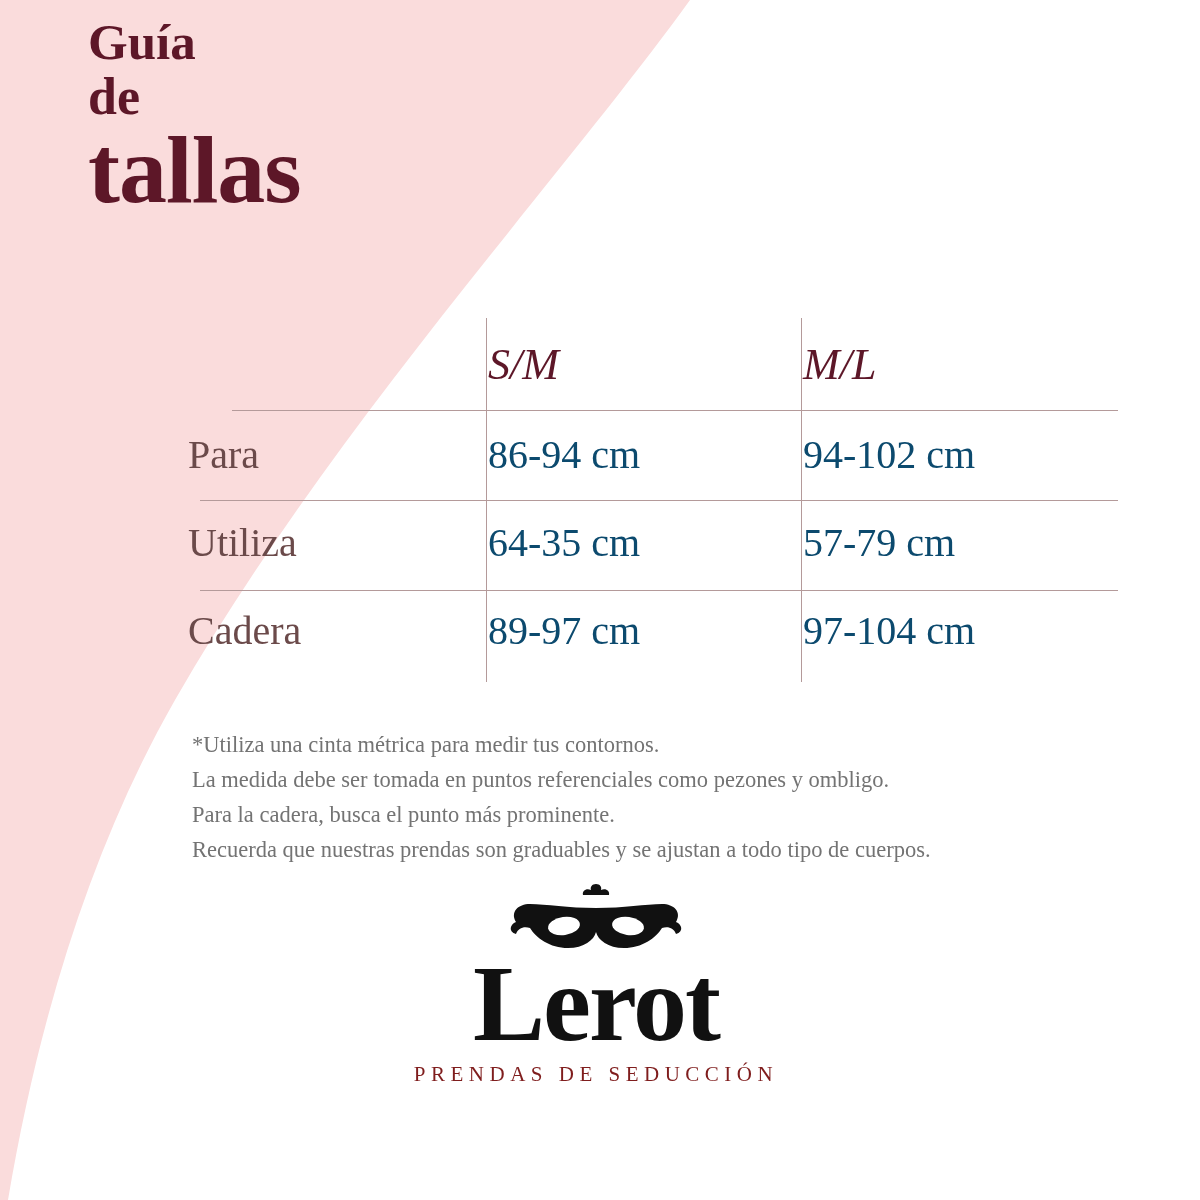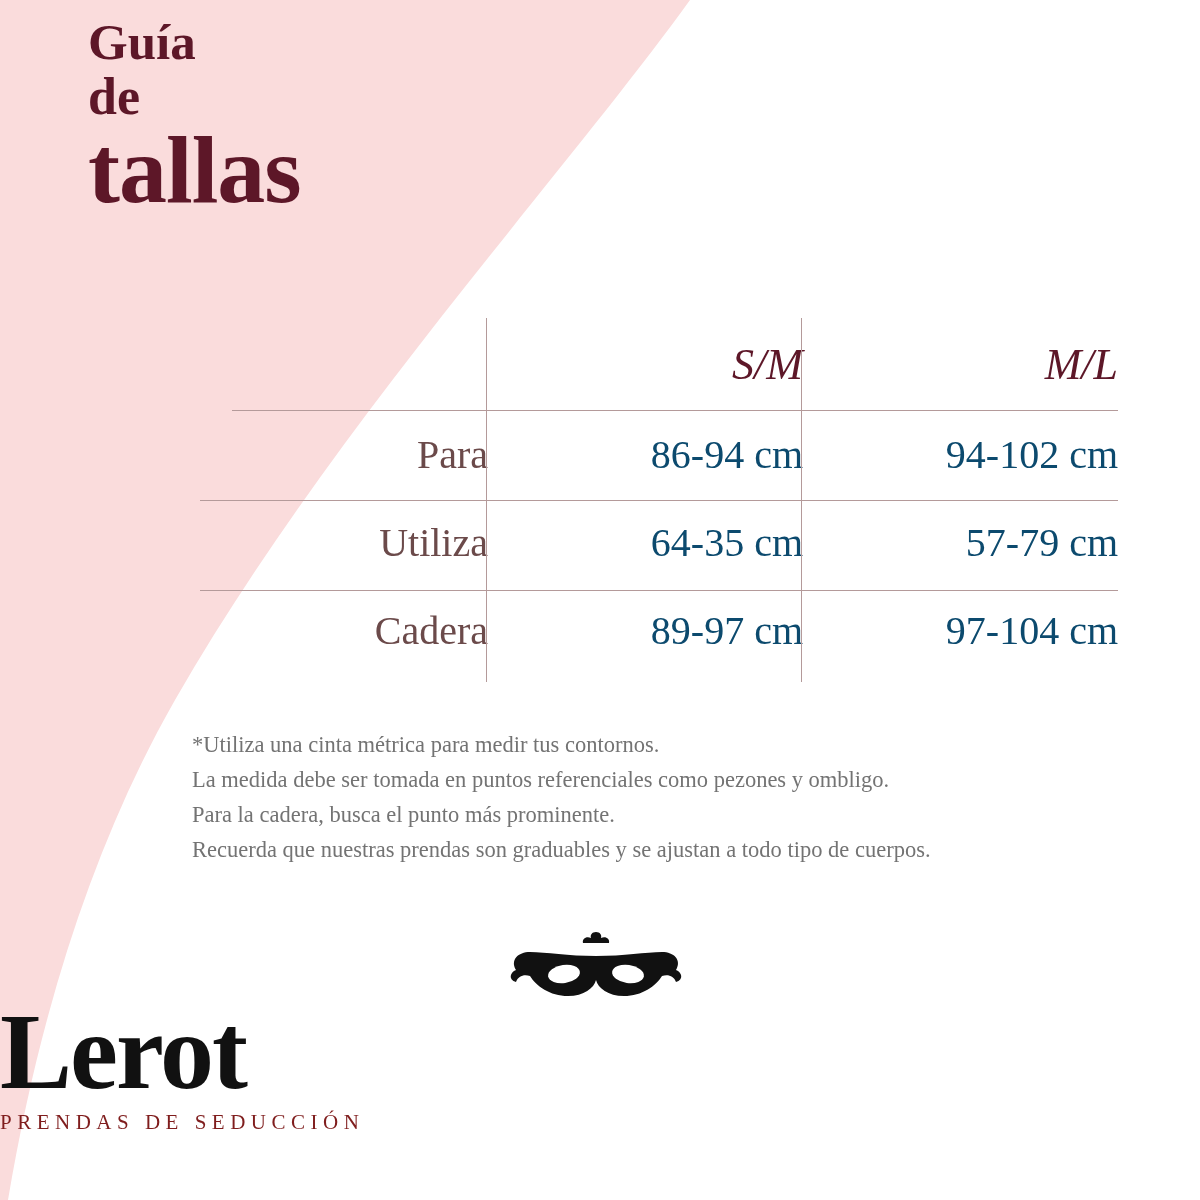--- a/index.html
+++ b/index.html
@@ -60,21 +60,21 @@
     position: absolute;
     left: 188px;
     top: 318px;
     width: 930px;
     border-collapse: collapse;
     z-index: 3;
   }
   #size-table td, #size-table th {
     padding: 0;
     margin: 8px;
-    text-align: right;
+    text-align: left;
     vertical-align: middle;
     font-weight: normal;
   }
   .col-label { width: 300px; }
   .col-val   { width: 315px; }
 
   .hdr-row th {
     height: 92px;
     font-size: 44px;
     font-family: "Liberation Serif", serif;
@@ -119,22 +119,23 @@
     font-size: 22.5px;
     line-height: 1.55;
     font-family: "Liberation Serif", serif;
   }
   #notes div { white-space: nowrap; }
 
   
   #logo {
     position: absolute;
     left: 0;
-    top: 930px;
+    top: 882px;
     width: 1192px;
+    text-align: center;
     z-index: 3;
   }
   #mask-icon {
     display: block;
     margin: 0 auto 2px auto;
   }
   #logo-word {
     font-family: "Liberation Serif", serif;
     font-weight: bold;
     font-size: 108px;

